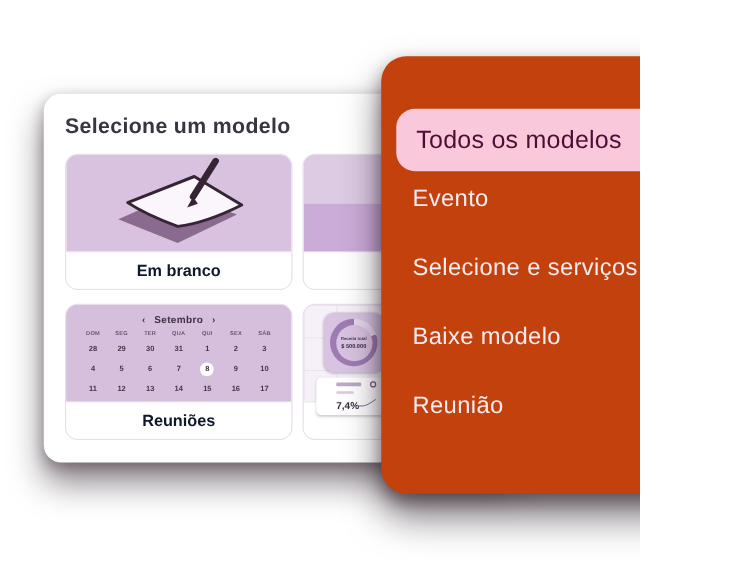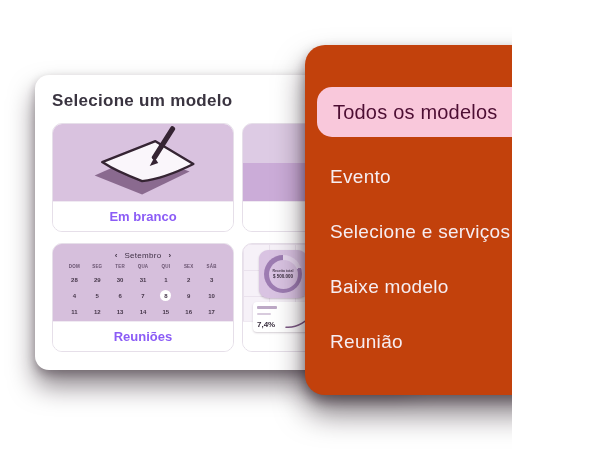--- a/index.html
+++ b/index.html
@@ -20,38 +20,38 @@
     position:absolute; left:17px; top:48px;
     display:grid; grid-template-columns:182px 182px; grid-auto-rows:109px; gap:11px 8px;
   }
   .tpl-card {
     border:1px solid #e6dfe9; border-radius:10px; background:#ffffff;
     overflow:hidden; display:flex; flex-direction:column; cursor:pointer;
   }
   .tpl-img { flex:1; position:relative; background:#d9c2df; }
   .tpl-label {
     height:30px; background:#ffffff; display:flex; align-items:center; justify-content:center;
-    font-size:13px; font-weight:bold; color:#8b5cf6; border-top:1px solid #f0eaf2;
+    font-size:13px; font-weight:bold; color:#0f172a; border-top:1px solid #f0eaf2;
   }
 
   
   .blank-illu { position:absolute; left:14px; top:2px; }
 
   
   .shapes-grid { position:absolute; inset:0; display:grid; grid-template-columns:1fr 1fr; grid-template-rows:1fr 1fr; background:#e7d9ec; }
   .sh-tl { background:#ddcbe4; }
   .sh-tr { background:#c7a3d6; border-bottom-left-radius:100%; }
   .sh-bl { background:#cbacd8; }
   .sh-br-wrap { position:relative; background:#ddcbe4; }
   .sh-br { position:absolute; right:0; bottom:0; width:85%; height:85%; background:#c7a3d6; border-top-left-radius:100%; }
 
   
   .cal { position:absolute; inset:0; padding:5px 10px 0; background:#d6bfdc; }
   .cal-head { display:flex; align-items:center; justify-content:center; gap:7px; margin-top:2px; }
-  .cal-month { font-size:8px; font-weight:normal; color:#3e3044; letter-spacing:.3px; }
+  .cal-month { font-size:8px; font-weight:bold; color:#3e3044; letter-spacing:.3px; }
   .cal-arrow { font-size:8px; color:#3e3044; font-weight:bold; cursor:pointer; line-height:1; }
   .cal-row { display:grid; grid-template-columns:repeat(7,1fr); margin-top:4px; }
   .cal-row.wd span { font-size:4.5px; font-weight:bold; color:#68536f; text-align:center; letter-spacing:.2px; }
   .cal-row.dt { margin-top:5px; }
   .cal-row.dt span {
     font-size:6px; font-weight:bold; color:#453649; text-align:center;
     display:flex; align-items:center; justify-content:center; height:11px;
   }
   .cal-row.dt span.selected { background:#ffffff; border-radius:50%; width:11px; height:11px; justify-self:center; }
 
@@ -68,41 +68,41 @@
   }
   .donut { width:38px; height:38px; border-radius:50%;
     background:conic-gradient(#e7d8ee 0 70deg, #9d7cb2 70deg 360deg);
     display:flex; align-items:center; justify-content:center; }
   .donut-hole { width:29px; height:29px; border-radius:50%; background:#d9c3e2;
     display:flex; flex-direction:column; align-items:center; justify-content:center; gap:1px; }
   .donut-label { font-size:3.5px; color:#4a3b50; font-weight:bold; }
   .donut-value { font-size:4.5px; font-weight:bold; color:#352a3a; }
   .kpi-card {
     position:absolute; left:10px; top:58px; width:64px; height:30px; background:#ffffff;
-    border-radius:4px; box-shadow:0 1px 2px rgba(60,30,60,.22); padding:3px 4px;
+    border-radius:4px; box-shadow:0 1px 2px rgba(60,30,60,.22); padding:3px 16px;
   }
   .kpi-head { display:flex; justify-content:space-between; align-items:center; }
   .kpi-bar { width:20px; height:2.5px; background:#bda9c6; border-radius:1px; }
   .kpi-icon { width:5px; height:5px; border:1px solid #7d5a85; border-radius:50%; }
   .kpi-sub { width:14px; height:2px; background:#d8cbdd; border-radius:1px; margin-top:3px; }
   .kpi-body { display:flex; align-items:flex-end; justify-content:space-between; margin-top:1px; }
   .kpi-value { font-size:8px; font-weight:bold; color:#352a3a; }
 
   
   .menu-panel {
     position:absolute; left:305px; top:45px; width:252px; height:350px;
     background:#c2410c; border-radius:20px;
     box-shadow:0 18px 30px rgba(22,8,18,.55), 0 6px 12px rgba(22,8,18,.35);
   }
   .menu-pill {
     position:absolute; left:12px; top:42px; width:228px; height:50px;
     background:#f9c8db; border-radius:15px; display:flex; align-items:center;
     padding-left:16px; font-size:20px; color:#4d0e33; cursor:pointer; letter-spacing:.2px;
   }
-  .menu-list { position:absolute; left:0; top:104px; width:100%; list-style:none; }
+  .menu-list { position:absolute; left:0; top:87px; width:100%; list-style:none; }
   .menu-item {
     height:55px; display:flex; align-items:center; padding-left:25px;
     font-size:19px; color:#f6edf2; cursor:pointer; letter-spacing:.3px;
   }
 </style>
 </head>
 <body>
 
 <div class="screen">
 

